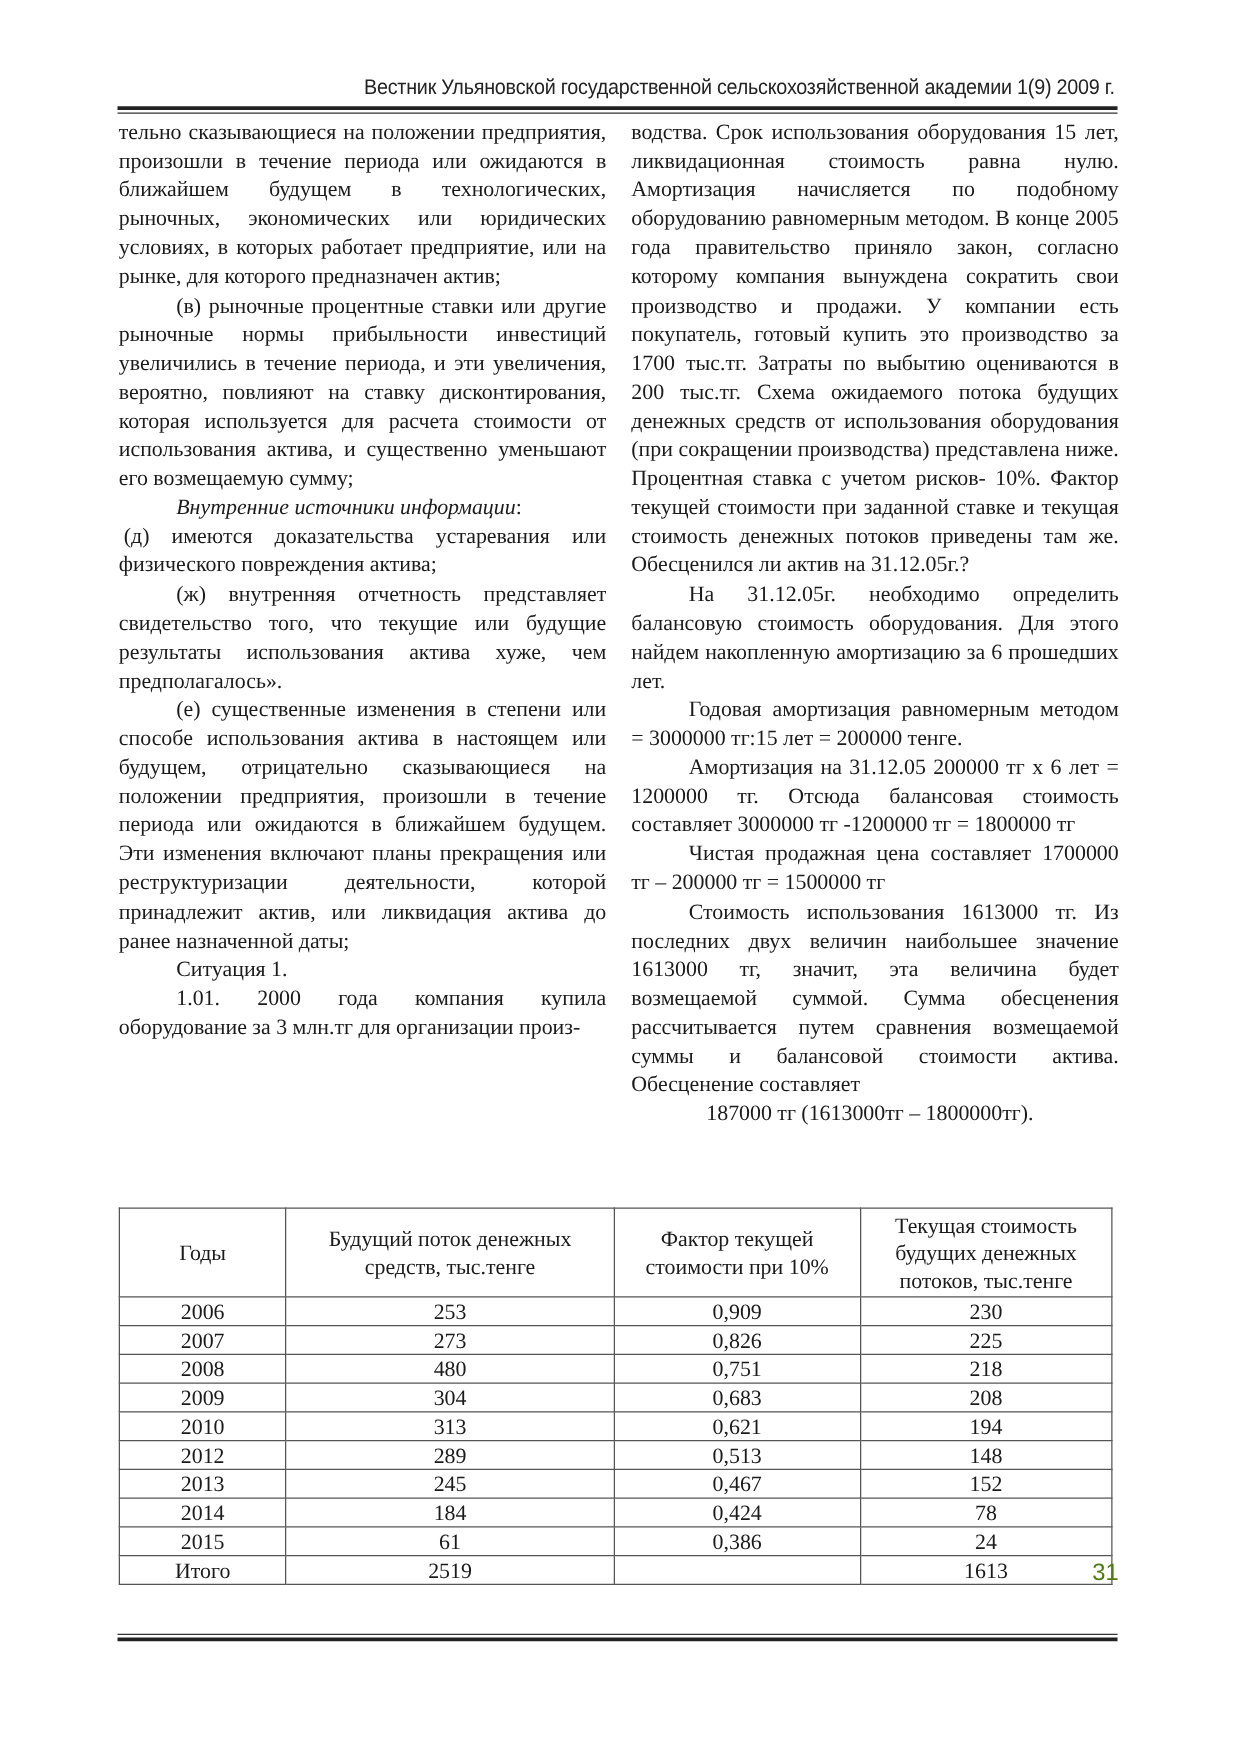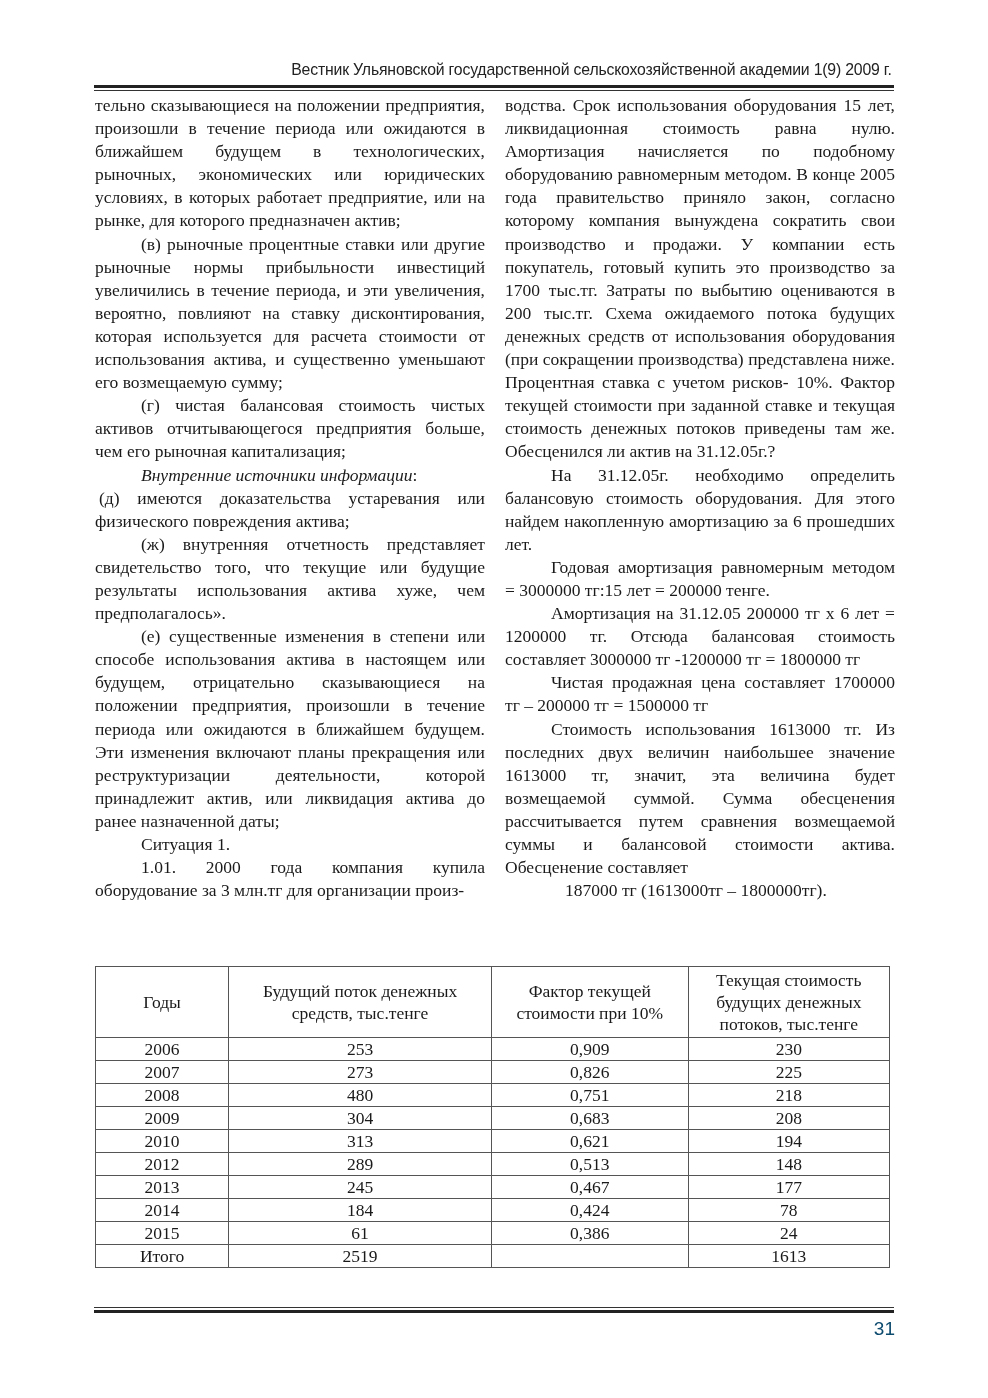--- a/index.html
+++ b/index.html
@@ -28,35 +28,34 @@
     border-collapse: collapse;
     font-family: "Liberation Serif", serif; font-size: 17.5px; color: #1a1a1a;
   }
   table.data-table th, table.data-table td {
     border: 1px solid #555; text-align: center; padding: 0 4px; font-weight: normal;
   }
   table.data-table th { line-height: 22px; height: 70px; padding: 0 6px; }
   table.data-table td { height: 22px; line-height: 22px; }
   .c1 { width: 125px; } .c2 { width: 260px; } .c3 { width: 190px; } .c4 { width: 195px; }
   .page-number {
-    position: absolute; right: 93px; top: 1318px;
-    font-family: "Liberation Sans", sans-serif; font-size: 19px; color: #0c4a6e;
+    position: absolute; right: 93px; top: 1248px;
+    font-family: "Liberation Sans", sans-serif; font-size: 19px; color: #4d7c0f;
   }
 </style>
 </head>
 <body>
 
 <div class="header-title">Вестник Ульяновской государственной сельскохозяйственной академии 1(9) 2009 г.</div>
 <div class="rule-thick" style="top:85px;"></div>
 <div class="rule-thin" style="top:90px;"></div>
 
 <div class="col left">
   <p>тельно сказывающиеся на положении предприятия, произошли в течение периода или ожидаются в ближайшем будущем в технологических, рыночных, экономических или юридических условиях, в которых работает предприятие, или на рынке, для которого предназначен актив;</p>
   <p class="ind">(в) рыночные процентные ставки или другие рыночные нормы прибыльности инвестиций увеличились в течение периода, и эти увеличения, вероятно, повлияют на ставку дисконтирования, которая используется для расчета стоимости от использования актива, и существенно уменьшают его возмещаемую сумму;</p>
-  <p class="ind">(г) чистая балансовая стоимость чистых активов отчитывающегося предприятия больше, чем его рыночная капитализация;</p>
   <p class="ind"><span class="ital">Внутренние источники информации</span><span>:</span></p>
   <p class="ind-small">(д) имеются доказательства устаревания или физического повреждения актива;</p>
   <p class="ind">(ж) внутренняя отчетность представляет свидетельство того, что текущие или будущие результаты использования актива хуже, чем предполагалось».</p>
   <p class="ind">(е) существенные изменения в степени или способе использования актива в настоящем или будущем, отрицательно сказывающиеся на положении предприятия, произошли в течение периода или ожидаются в ближайшем будущем. Эти изменения включают планы прекращения или реструктуризации деятельности, которой принадлежит актив, или ликвидация актива до ранее назначенной даты;</p>
   <p class="ind">Ситуация 1.</p>
   <p class="ind">1.01. 2000 года компания купила оборудование за 3 млн.тг для организации произ-</p>
 </div>
 
 <div class="col right">
   <p>водства. Срок использования оборудования 15 лет, ликвидационная стоимость равна нулю. Амортизация начисляется по подобному оборудованию равномерным методом. В конце 2005 года правительство приняло закон, согласно которому компания вынуждена сократить свои производство и продажи. У компании есть покупатель, готовый купить это производство за 1700 тыс.тг. Затраты по выбытию оцениваются в 200 тыс.тг. Схема ожидаемого потока будущих денежных средств от использования оборудования (при сокращении производства) представлена ниже. Процентная ставка с учетом рисков- 10%. Фактор текущей стоимости при заданной ставке и текущая стоимость денежных потоков приведены там же. Обесценился ли актив на 31.12.05г.?</p>
@@ -111,21 +110,21 @@
       <tr>
         <td>2012</td>
         <td>289</td>
         <td>0,513</td>
         <td>148</td>
       </tr>
       <tr>
         <td>2013</td>
         <td>245</td>
         <td>0,467</td>
-        <td>177</td>
+        <td>152</td>
       </tr>
       <tr>
         <td>2014</td>
         <td>184</td>
         <td>0,424</td>
         <td>78</td>
       </tr>
       <tr>
         <td>2015</td>
         <td>61</td>

